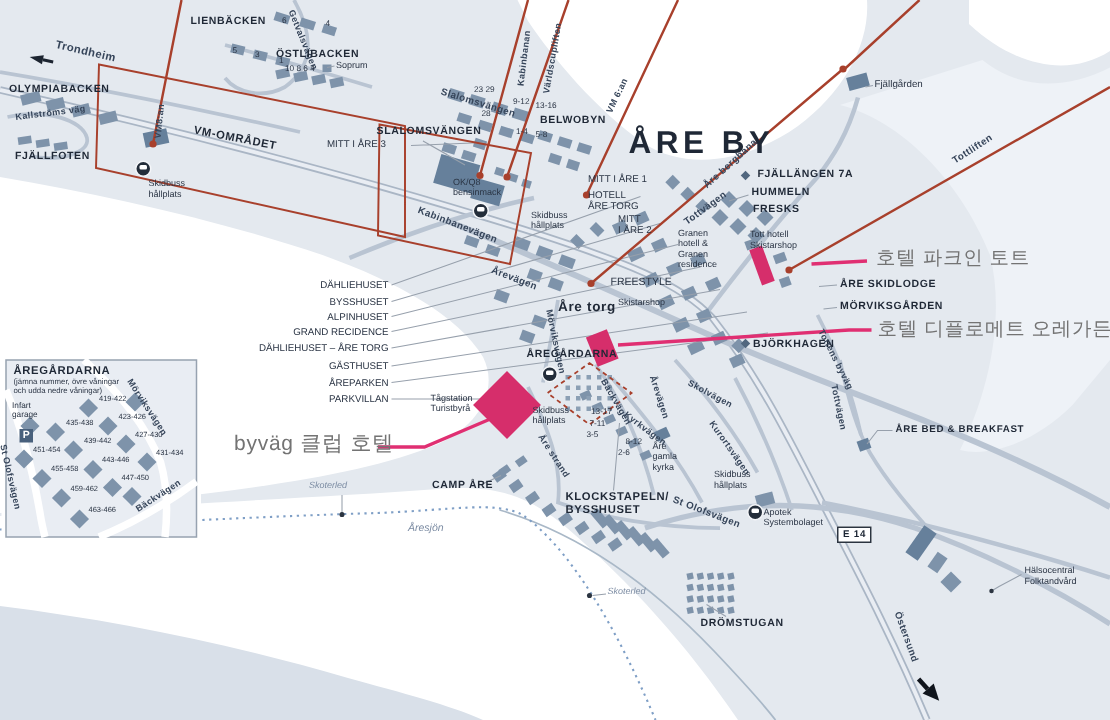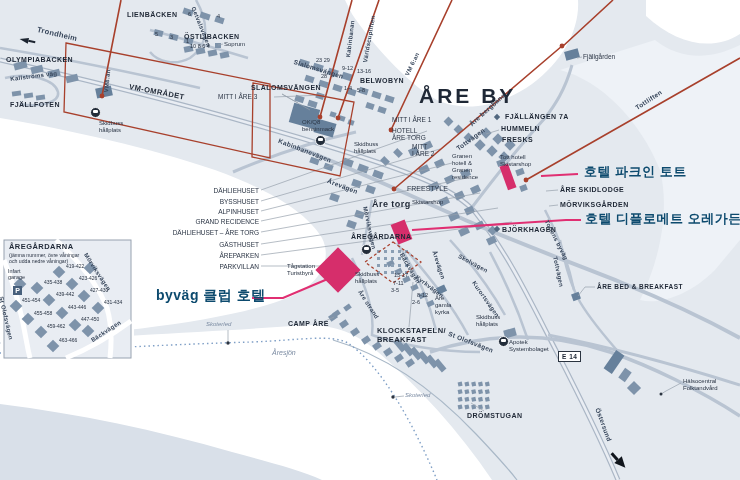--- a/index.html
+++ b/index.html
@@ -6,21 +6,21 @@
   #stage{position:relative;width:740px;height:480px;overflow:hidden;background:#e4e9ef;
          font-family:"Liberation Sans",sans-serif;box-shadow:inset 0 0 0 1px #b9c0ca;}
   #stage svg{position:absolute;left:0;top:0;}
   #labels{position:absolute;left:0;top:0;width:740px;height:480px;}
   .lbl{position:absolute;color:#232d3c;transform-origin:0 0;white-space:pre-line;line-height:1.15;}
   .lbl.b{font-weight:bold;font-size:7px;letter-spacing:.45px;color:#1f2836;}
   .lbl.p{font-size:6.5px;color:#2a3444;}
   .lbl.n{font-size:5.5px;color:#2a3444;}
   .lbl.s{font-weight:bold;font-size:6.5px;color:#36455a;letter-spacing:.3px;}
   .lbl.i{font-style:italic;font-size:6.5px;color:#7c8ca3;}
-  .pinklbl{position:absolute;font-weight:bold;color:#0c4a6e;letter-spacing:.5px;white-space:nowrap;}
+  .pinklbl{position:absolute;font-weight:normal;color:#737373;letter-spacing:.5px;white-space:nowrap;}
   .e14{position:absolute;left:558px;top:351px;background:#fff;border:1px solid #2b3440;color:#1c2533;
        font-size:6.5px;font-weight:bold;padding:1px 3px;letter-spacing:.5px;}
   .busicon{position:absolute;width:9px;height:9px;border-radius:50%;background:#232d3a;border:1px solid #f4f6f9;}
   .busicon:after{content:"";position:absolute;left:2px;top:2.5px;width:5px;height:3px;background:#fff;border-radius:1px;}
   .picon{position:absolute;left:13px;top:286px;width:9px;height:9px;background:#48607c;color:#fff;
          font-size:7px;font-weight:bold;text-align:center;line-height:9px;}
   .arrow-l{position:absolute;left:20px;top:28px;transform:rotate(12deg);transform-origin:0 50%;}
   .arrow-l .tri{width:0;height:0;border-top:3.5px solid transparent;border-bottom:3.5px solid transparent;border-right:9px solid #1c2430;display:inline-block;}
   .arrow-l .tail{display:inline-block;width:7px;height:2px;background:#1c2430;vertical-align:2.5px;}
   .arrow-dr{position:absolute;left:612px;top:444px;transform:rotate(48deg);transform-origin:0 50%;}
@@ -373,21 +373,21 @@
       <div class="lbl p" style="left: 435px; top: 295px; font-size: 6px;">Åre
 gamla
 kyrka</div>
       <div class="lbl b" style="left: 597px; top: 283px; font-size: 6.5px;">ÅRE BED &amp; BREAKFAST</div>
       <div class="lbl s" style="left: 362px; top: 289px; font-size: 6px; transform: rotate(57deg);">Åre strand</div>
       <div class="lbl b" style="left: 288px; top: 320px;">CAMP ÅRE</div>
       <div class="lbl i" style="left: 206px; top: 321px; font-size: 6px;">Skoterled</div>
       <div class="lbl i" style="left: 405px; top: 392px; font-size: 6px;">Skoterled</div>
       <div class="lbl i" style="left: 272px; top: 349px; font-size: 7px;">Åresjön</div>
       <div class="lbl b" style="left: 377px; top: 327px; font-size: 7.5px;">KLOCKSTAPELN/
-BREAKFAST</div>
+BYSSHUSET</div>
       <div class="lbl s" style="left: 450px; top: 330px; transform: rotate(21deg);">St Olofsvägen</div>
       <div class="lbl p" style="left: 476px; top: 314px; font-size: 6px;">Skidbuss
 hållplats</div>
       <div class="lbl p" style="left: 509px; top: 339px; font-size: 6px;">Apotek
 Systembolaget</div>
       <div class="lbl b" style="left: 467px; top: 412px;">DRÖMSTUGAN</div>
       <div class="lbl s" style="left: 601px; top: 407px; transform: rotate(70deg);">Östersund</div>
       <div class="lbl p" style="left: 683px; top: 378px; font-size: 6px;">Hälsocentral
 Folktandvård</div>
       <div class="lbl b" style="left: 9px; top: 243px; font-size: 7.5px;">ÅREGÅRDARNA</div>

